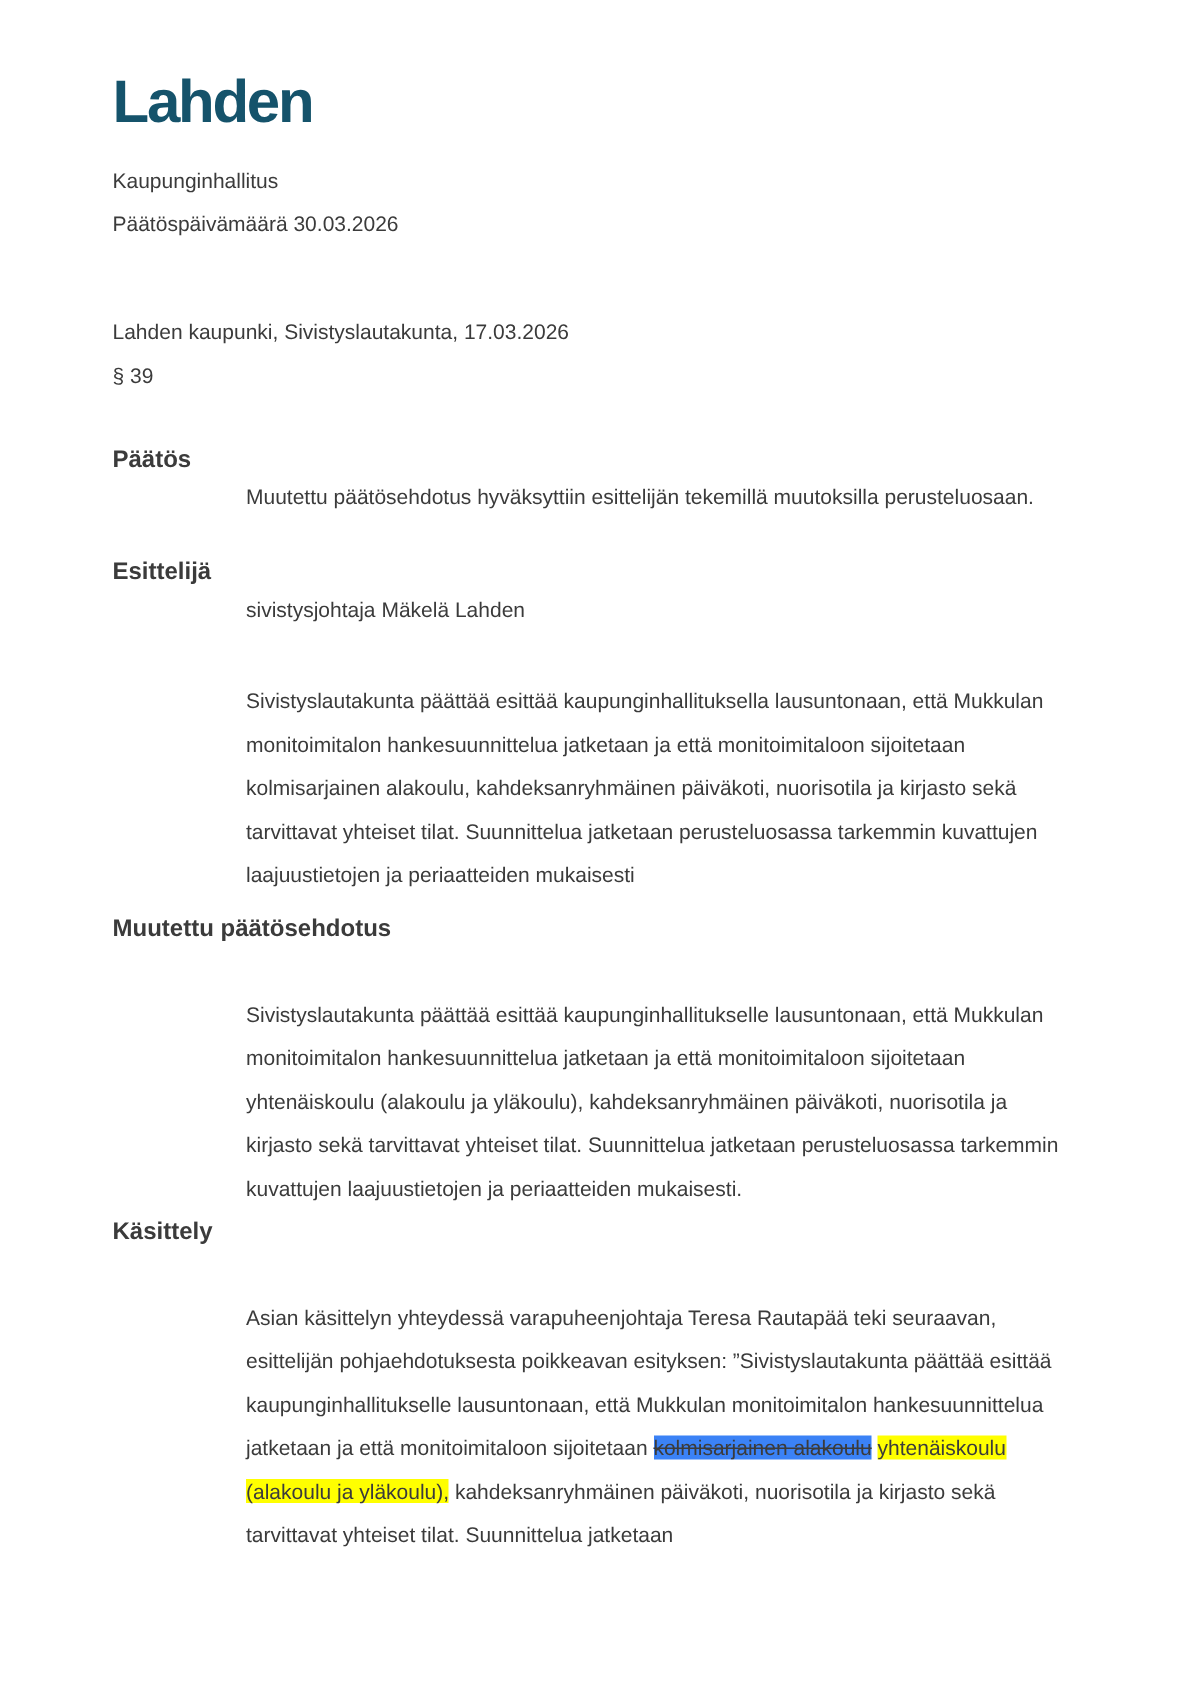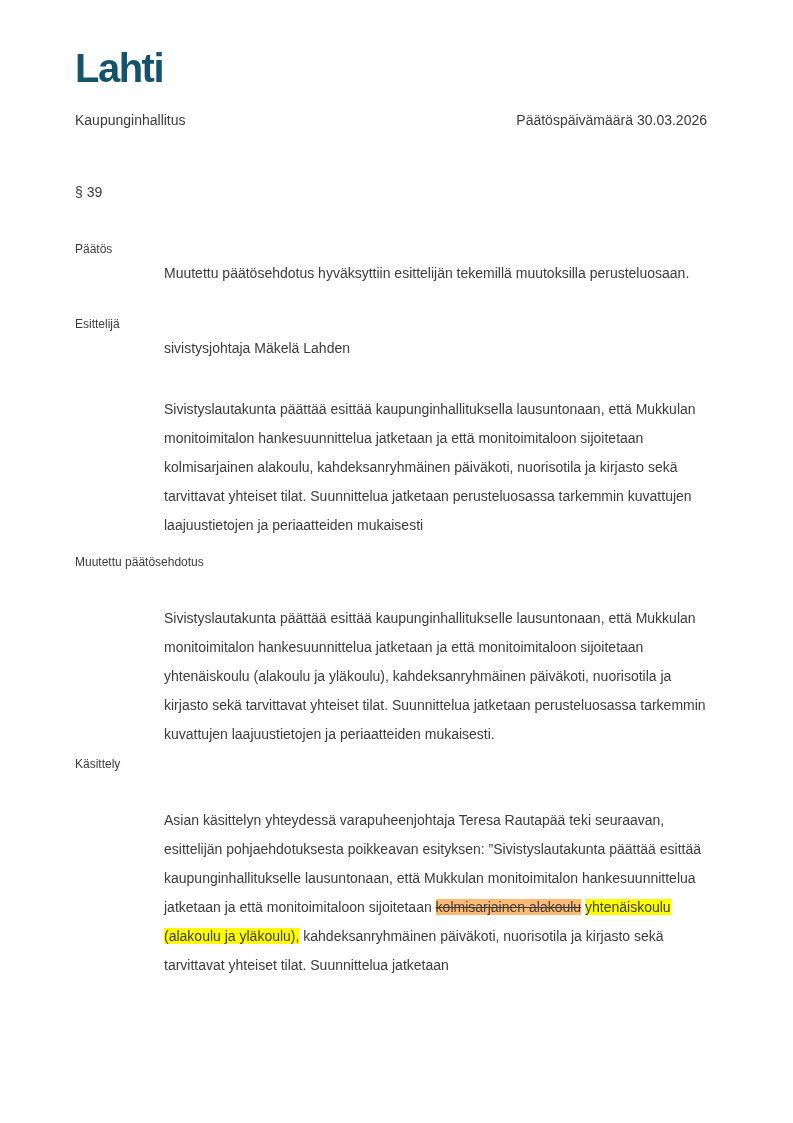--- a/index.html
+++ b/index.html
@@ -20,59 +20,61 @@
     line-height: 40px;
     font-weight: 700;
     letter-spacing: -1.5px;
     color: #15536b;
   }
   .header-row {
     display: flex;
     justify-content: space-between;
     margin-top: 18px;
     line-height: 29px;
+    flex-direction: column;
   }
   .meta-block { margin-top: 43px; }
   .meta-block p { margin: 0; line-height: 29px; }
   section { margin: 0; }
   .sec-label {
-    font-size: 12px;
-    font-weight: 400;
+    font-size: 16px;
+    font-weight: 700;
     line-height: 20px;
     margin: 0;
     color: #3b3b3b;
   }
   .sec-body {
     margin: 0 0 0 89px;
     line-height: 29px;
     text-align: left;
   }
   .sec-tight .sec-body { margin-top: 0; }
   .sec-loose .sec-body { margin-top: 32px; }
   .sec-paatos      { margin-top: 32px; }
   .sec-esittelija  { margin-top: 26px; }
   .sec-ehdotus     { margin-top: 11px; }
   .sec-muutettu    { margin-top: 12px; }
   .sec-kasittely   { margin-top: 5px; }
   .highlight { background: #ffff00; }
-  .highlight-strike { background: #fdba74; text-decoration: line-through; }
+  .highlight-strike { background: #3b82f6; text-decoration: line-through; }
 </style>
 </head>
 <body>
 
 <div class="page">
 
-  <div class="logo">Lahti</div>
+  <div class="logo">Lahden</div>
 
   <div class="header-row">
     <span>Kaupunginhallitus</span>
     <span>Päätöspäivämäärä 30.03.2026</span>
   </div>
 
   <div class="meta-block">
+    <p>Lahden kaupunki, Sivistyslautakunta, 17.03.2026</p>
     <p>§ 39</p>
   </div>
 
   <section class="sec-tight sec-paatos">
     <h2 class="sec-label">Päätös</h2>
     <p class="sec-body">Muutettu päätösehdotus hyväksyttiin esittelijän tekemillä muutoksilla perusteluosaan.</p>
   </section>
 
   <section class="sec-tight sec-esittelija">
     <h2 class="sec-label">Esittelijä</h2>

